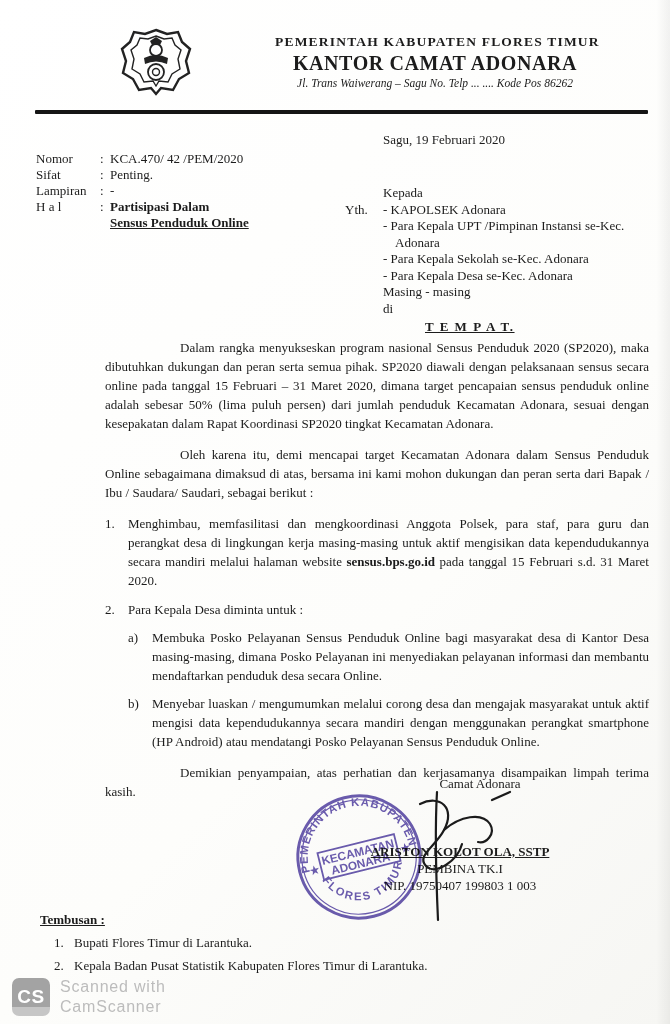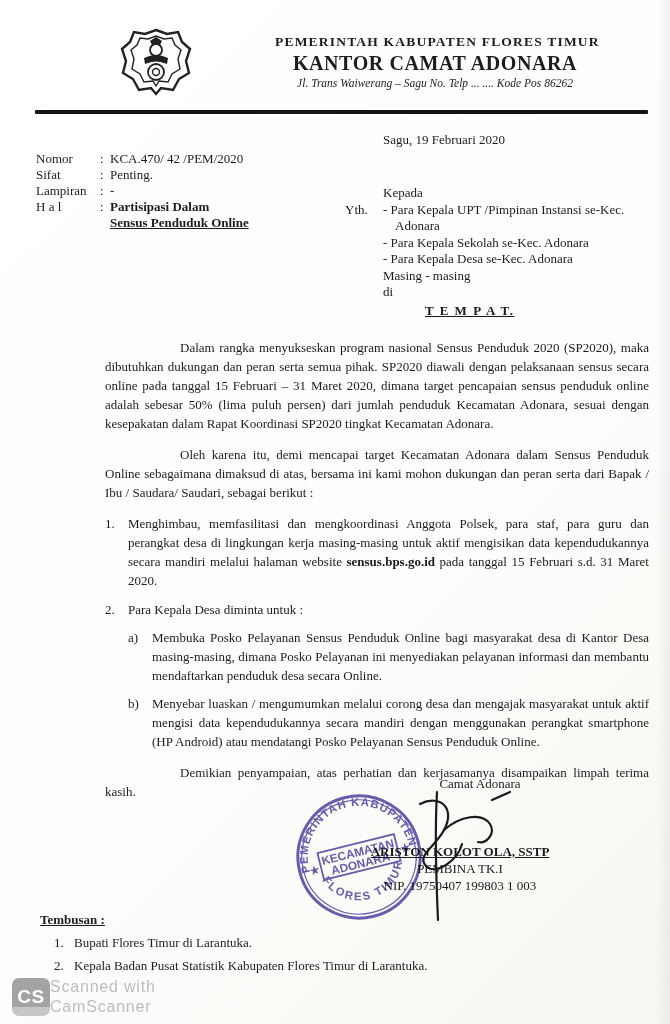--- a/index.html
+++ b/index.html
@@ -71,21 +71,21 @@
   .stamp { position: absolute; left: 293px; top: 792px; width: 132px; height: 130px; mix-blend-mode: multiply; opacity: 0.9; transform: rotate(-14deg); }
   .scribble { position: absolute; left: 340px; top: 786px; width: 200px; height: 140px; pointer-events: none; }
 
   
   .tembusan { position: absolute; left: 40px; top: 912px; font-size: 13px; }
   .tembusan-heading { font-weight: bold; text-decoration: underline; }
   .tembusan-item { display: flex; margin-top: 7px; margin-left: 14px; }
   .tembusan-num { width: 20px; flex: none; }
 
   
-  .watermark { position: absolute; left: 12px; top: 977px; display: flex; align-items: center; font-family: "Liberation Sans", sans-serif; }
+  .watermark { position: absolute; left: 12px; top: 977px; display: flex; align-items: center; gap: 10px; font-family: "Liberation Sans", sans-serif; }
   .cs-icon {
     width: 38px; height: 38px; border-radius: 7px;
     background: linear-gradient(#a3a3a3 76%, #c6c6c6 76%);
     color: #ffffff; font-weight: bold; font-size: 19px;
     display: flex; align-items: center; justify-content: center;
     letter-spacing: 0.5px;
   }
   .cs-text { color: #bcbcbc; font-size: 16px; line-height: 20px; letter-spacing: 0.8px; }
 </style>
 </head>
@@ -137,20 +137,21 @@
         <span class="bold u">Sensus Penduduk Online</span>
       </span>
     </div>
   </div>
 
   <div class="recipient">
     <div class="rcp-kepada">Kepada</div>
     <div class="rcp-flex">
       <span class="rcp-yth">Yth.</span>
       <span class="rcp-lines">
+        <span class="rcp-line" style="display:block">- KAPOLSEK Adonara</span>
         <span class="rcp-line" style="display:block">- Para Kepala UPT /Pimpinan Instansi se-Kec. Adonara</span>
         <span class="rcp-line" style="display:block">- Para Kepala Sekolah se-Kec. Adonara</span>
         <span class="rcp-line" style="display:block">- Para Kepala Desa se-Kec. Adonara</span>
       </span>
     </div>
     <div class="rcp-masing">Masing - masing</div>
     <div class="rcp-di">di</div>
     <div class="rcp-tempat">T E M P A T.</div>
   </div>
 

